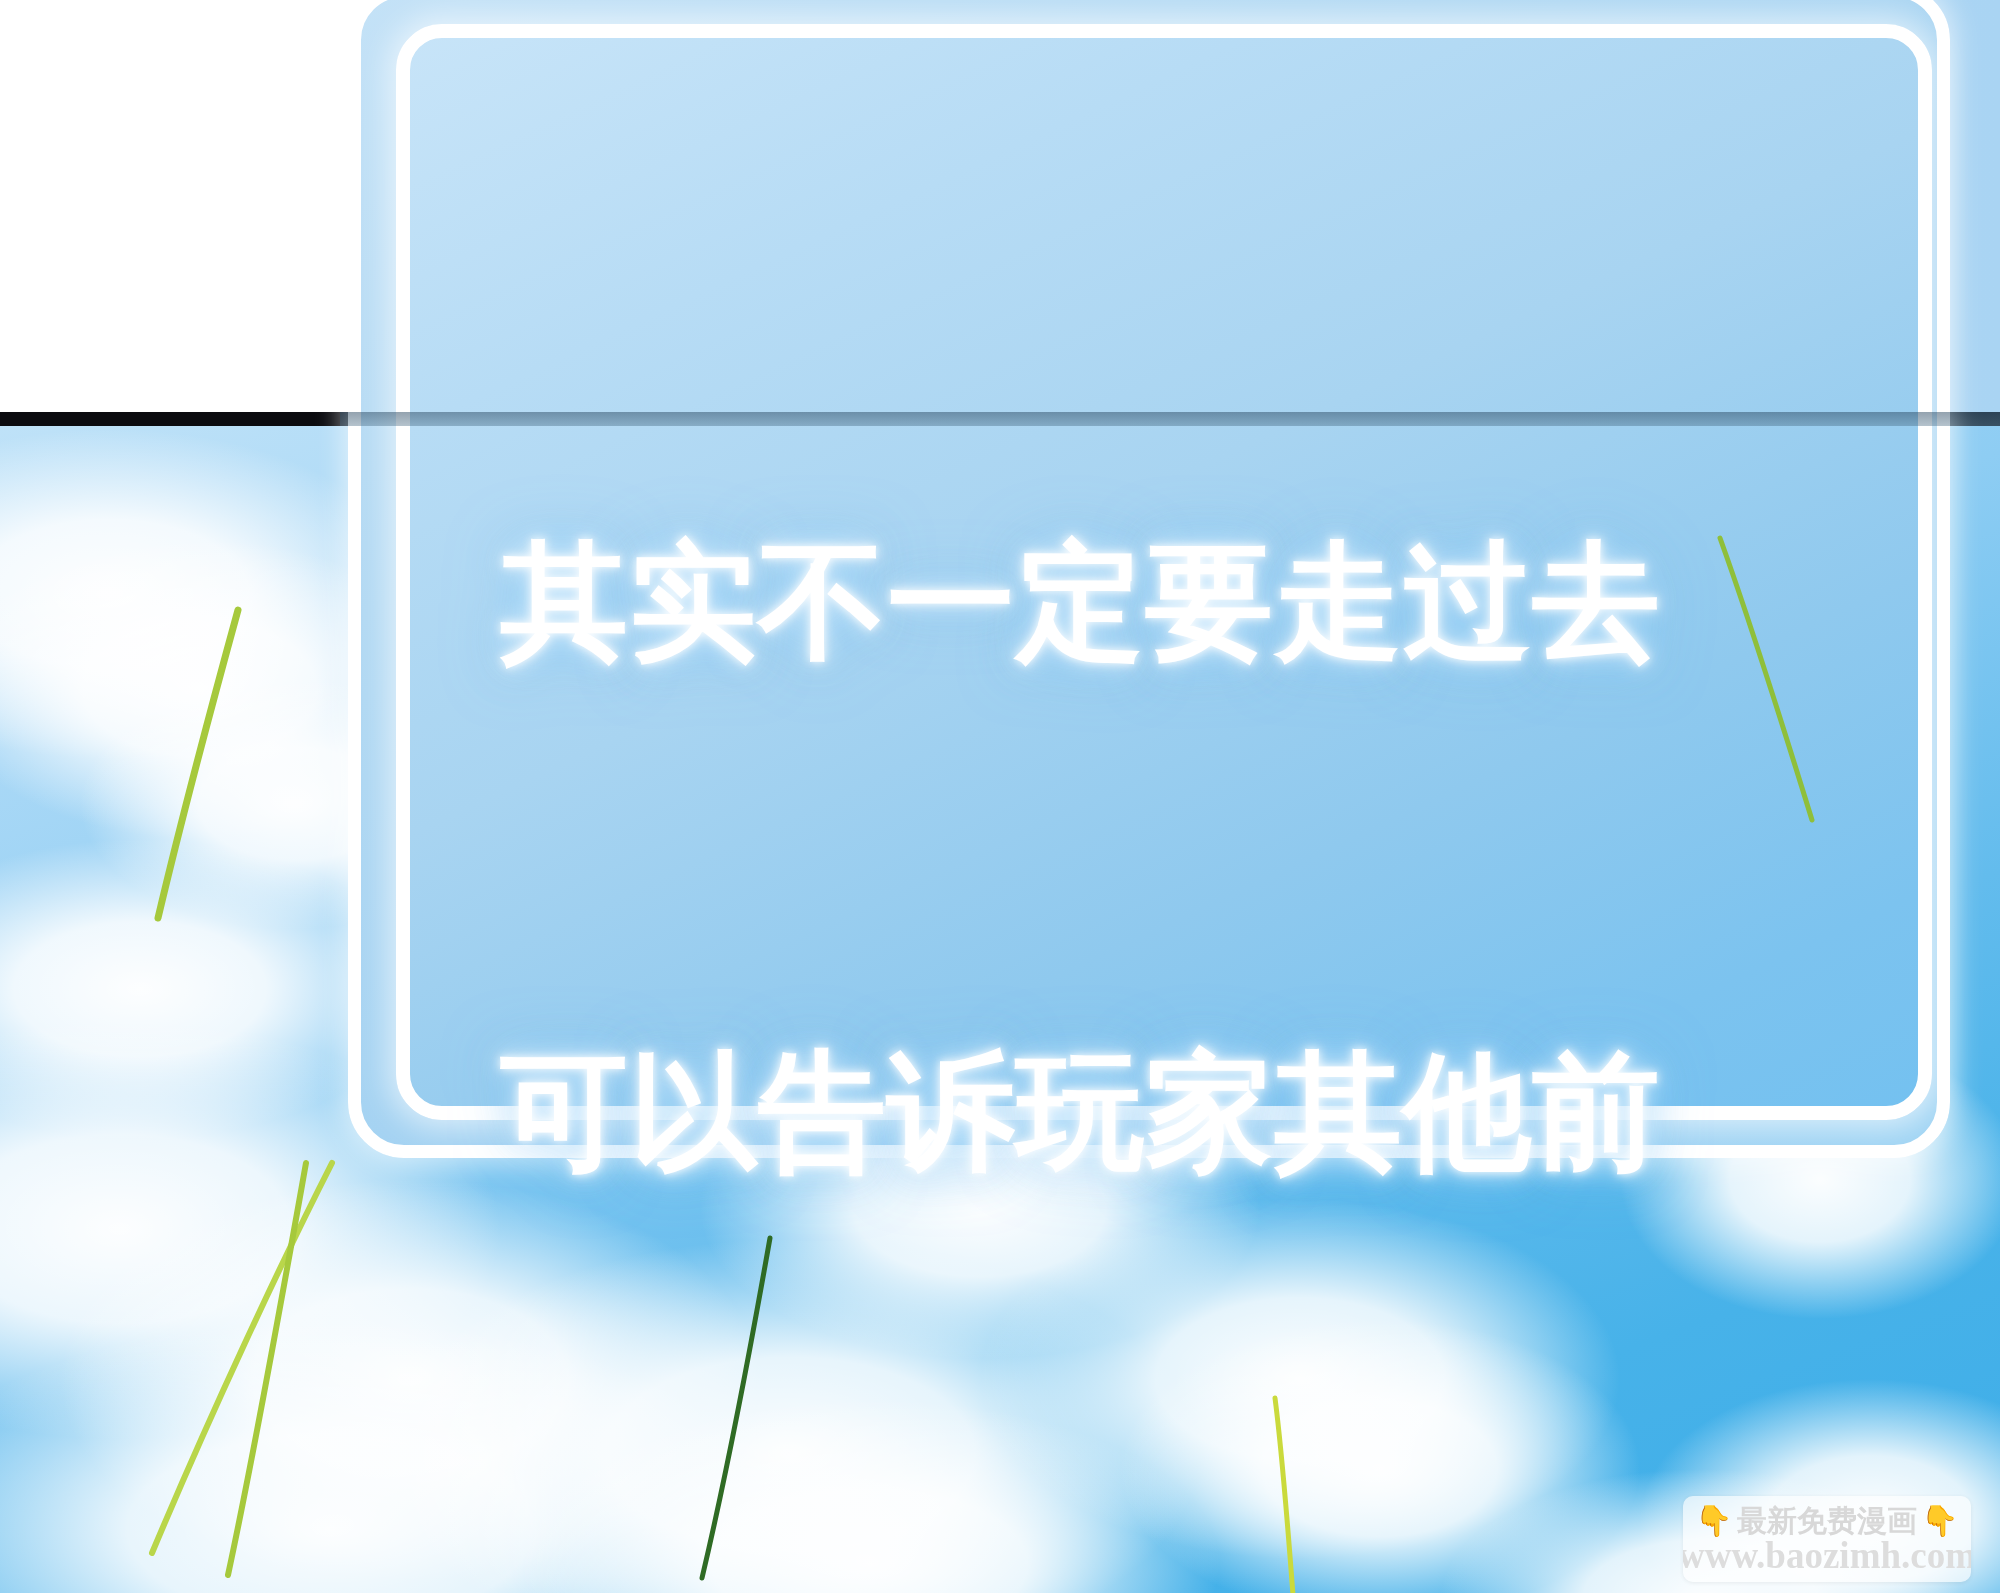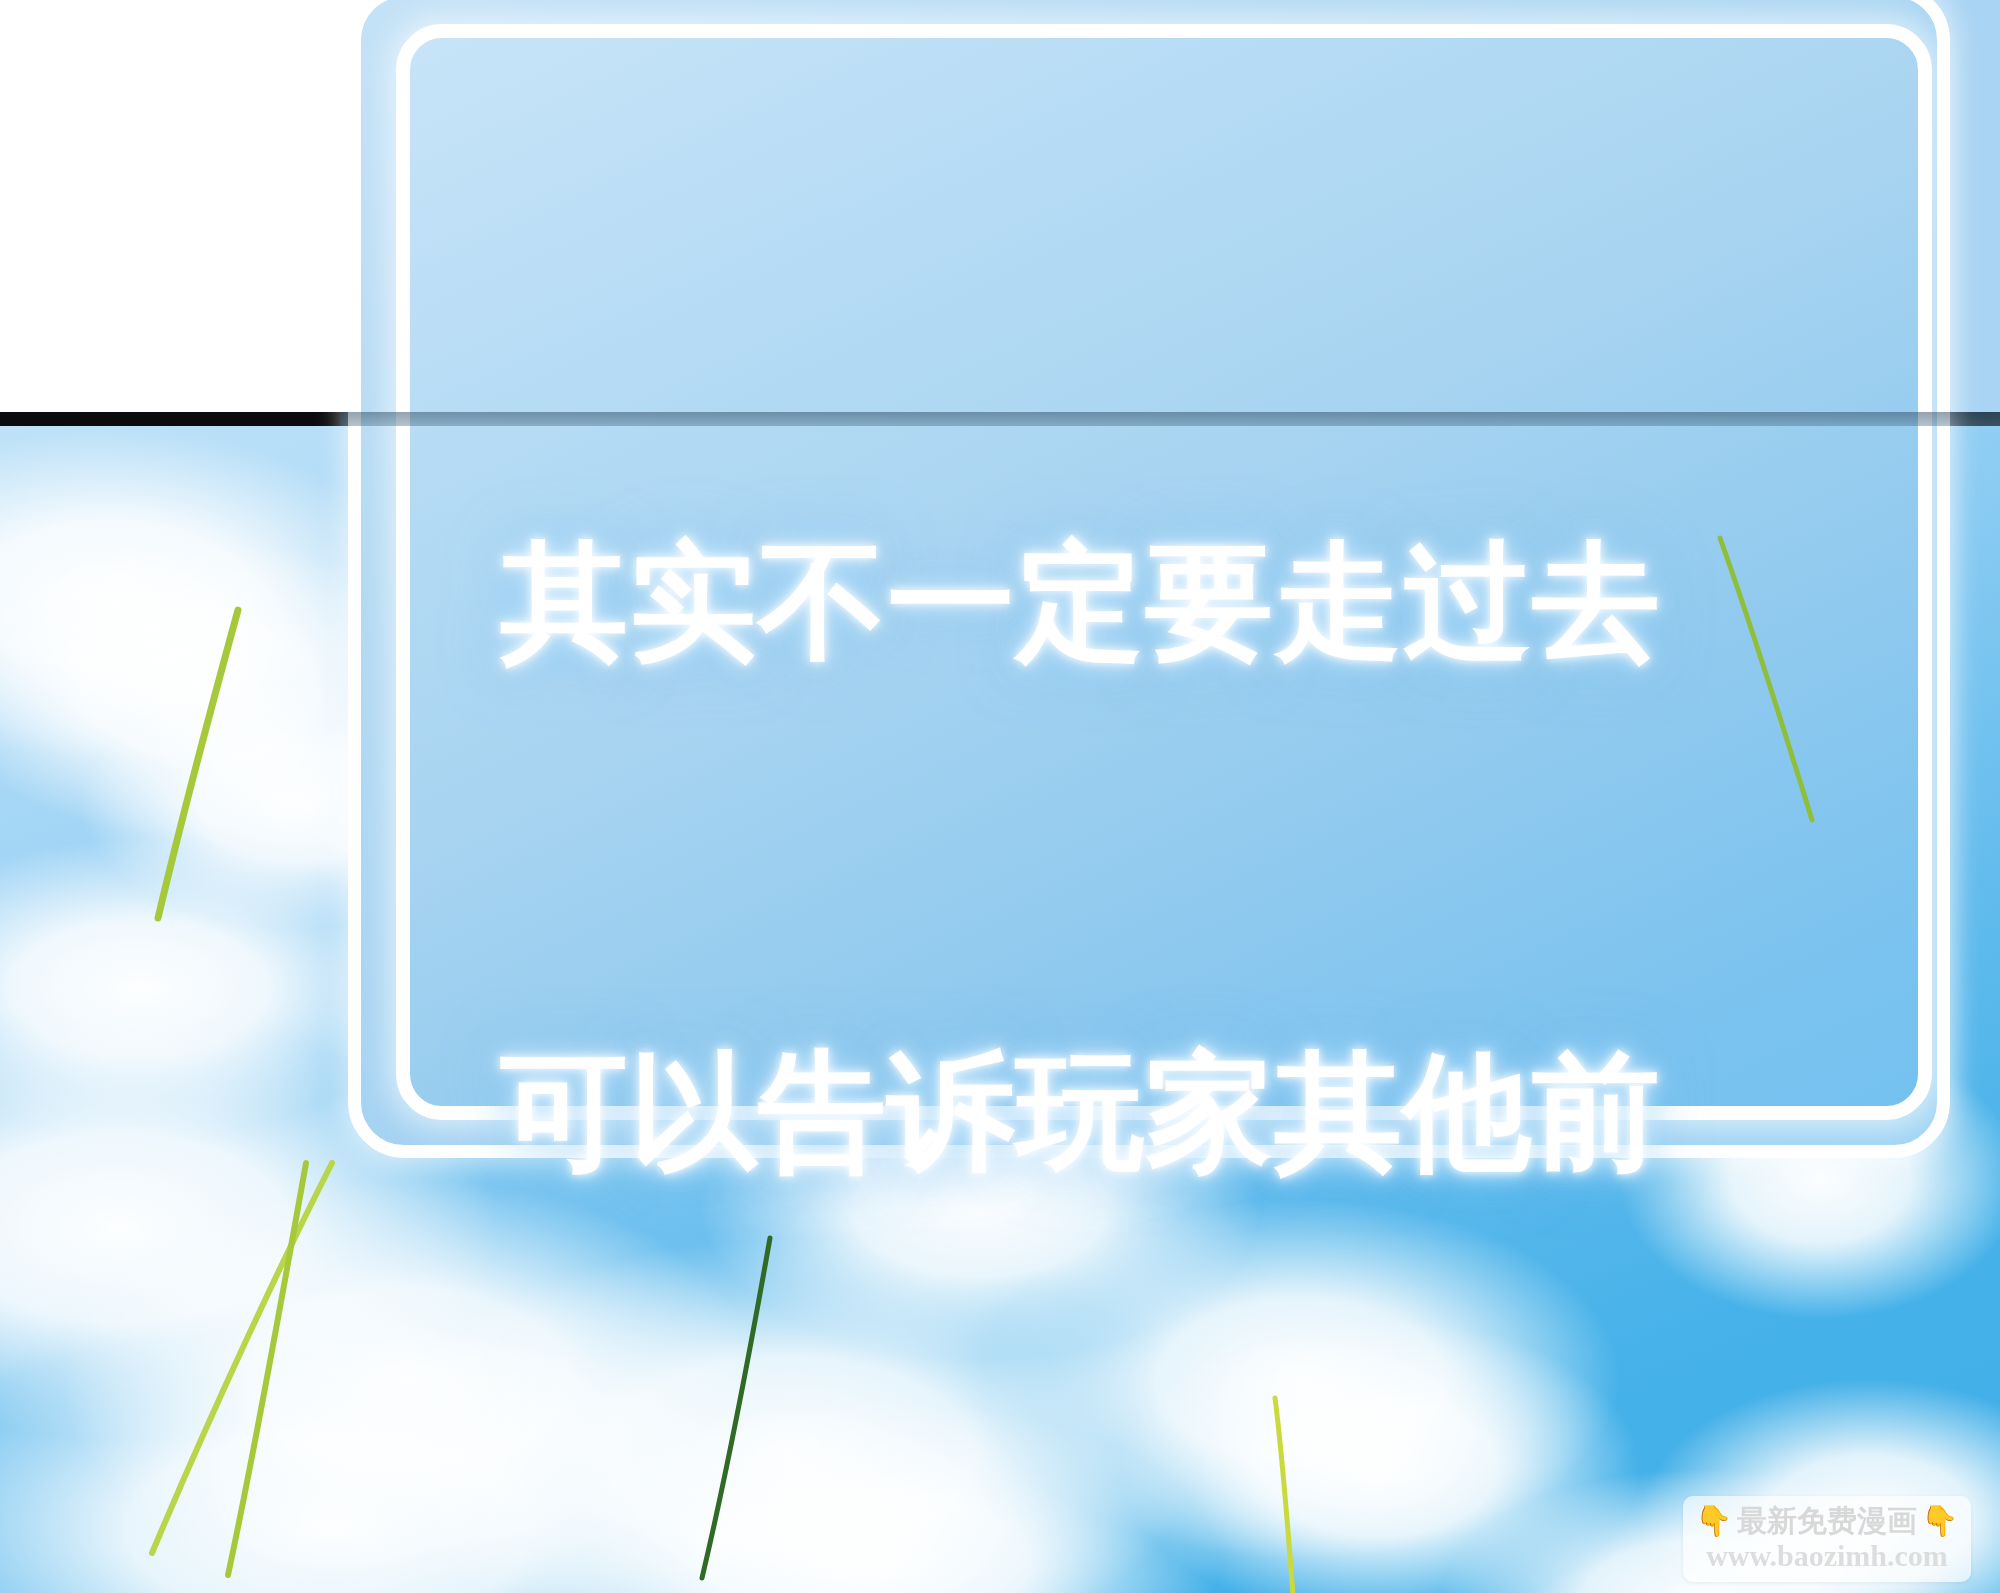--- a/index.html
+++ b/index.html
@@ -166,21 +166,21 @@
     gap: 4px;
     font-family: "DejaVu Sans", "Liberation Sans", sans-serif;
     font-size: 30px;
     font-weight: 700;
     color: #d8d8d8;
     line-height: 34px;
   }
   .wm-hand { color: #f6c52b; font-size: 30px; }
   .wm-row2 {
     font-family: "Liberation Serif", "DejaVu Serif", serif;
-    font-size: 30px;
+    font-size: 37px;
     font-weight: 700;
     color: #dddddd;
     line-height: 36px;
     letter-spacing: 0px;
   }
 </style>
 </head>
 <body>
 
 <div id="stage">

